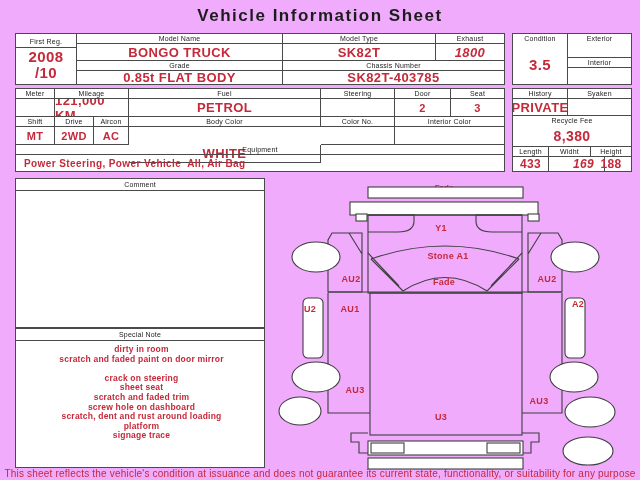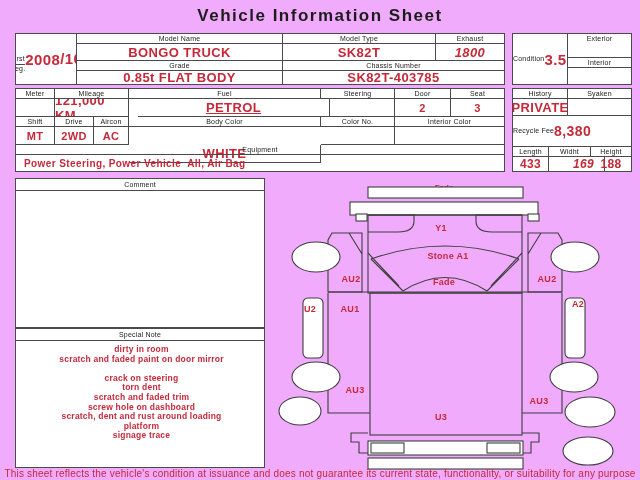--- a/index.html
+++ b/index.html
@@ -11,21 +11,21 @@
   .br{border-right:1px solid #4a4a4a;}
   .bb{border-bottom:1px solid #4a4a4a;}
   .hdr{font-size:7px;color:#222;letter-spacing:.2px;}
   .val{color:#c5293a;font-weight:bold;letter-spacing:.4px;}
   .v15{font-size:15px;}
   .v13{font-size:13px;}
   .v12{font-size:12px;}
   .v11{font-size:11px;}
   .v14{font-size:14px;}
   .v9{font-size:13px;}
-  .col{flex-direction:row;}
+  .col{flex-direction:column;}
   #title{position:absolute;left:0;top:6px;width:640px;text-align:center;
          font-size:17px;font-weight:bold;letter-spacing:1.5px;color:#1c1c1c;}
   #footer{position:absolute;left:0;top:468px;width:640px;text-align:center;
           font-size:10px;font-weight:normal;color:#c5293a;letter-spacing:.2px;}
   .note-line{font-size:8.5px;font-weight:bold;color:#c5293a;line-height:9.6px;min-height:9.6px;letter-spacing:.2px;text-align:center;}
   .hdrband{position:absolute;box-sizing:border-box;left:0;top:0;right:0;height:12px;
            display:flex;align-items:center;justify-content:center;border-bottom:1px solid #4a4a4a;}
   .dlabel{font:bold 9px "Liberation Sans",sans-serif;fill:#c5293a;text-anchor:middle;letter-spacing:.3px;}
   .dlabel-sm{font:bold 8px "Liberation Sans",sans-serif;fill:#c5293a;text-anchor:middle;}
   svg .ln{stroke:#3f3f3f;stroke-width:1.1;fill:none;}
@@ -71,21 +71,21 @@
   <div class="box" style="left:15px;top:88px;width:490px;height:84px;">
     <div class="cell hdr br bb" style="left:0;top:0;width:39px;height:10px;">Meter</div>
     <div class="cell hdr br bb" style="left:39px;top:0;width:74px;height:10px;">Mileage</div>
     <div class="cell hdr br bb" style="left:113px;top:0;width:192px;height:10px;">Fuel</div>
     <div class="cell hdr br bb" style="left:305px;top:0;width:74px;height:10px;">Steering</div>
     <div class="cell hdr br bb" style="left:379px;top:0;width:56px;height:10px;">Door</div>
     <div class="cell hdr bb" style="left:435px;top:0;width:53px;height:10px;">Seat</div>
 
     <div class="cell val v9 br bb" style="left:0;top:10px;width:39px;height:18px;"></div>
     <div class="cell val v9 br bb" style="left:39px;top:10px;width:74px;height:18px;">121,000 KM</div>
-    <div class="cell val v13 br bb" style="left:122px;top:10px;width:192px;height:18px;text-decoration:underline;">PETROL</div>
+    <div class="cell val v13 br bb" style="left:113px;top:10px;width:192px;height:18px;">PETROL</div>
     <div class="cell val v11 br bb" style="left:305px;top:10px;width:74px;height:18px;"></div>
     <div class="cell val v11 br bb" style="left:379px;top:10px;width:56px;height:18px;">2</div>
     <div class="cell val v11 bb" style="left:435px;top:10px;width:53px;height:18px;">3</div>
 
     <div class="cell hdr br bb" style="left:0;top:28px;width:39px;height:10px;">Shift</div>
     <div class="cell hdr br bb" style="left:39px;top:28px;width:39px;height:10px;">Drive</div>
     <div class="cell hdr br bb" style="left:78px;top:28px;width:35px;height:10px;">Aircon</div>
     <div class="cell hdr br bb" style="left:113px;top:28px;width:192px;height:10px;">Body Color</div>
     <div class="cell hdr br bb" style="left:305px;top:28px;width:74px;height:10px;">Color No.</div>
     <div class="cell hdr bb" style="left:379px;top:28px;width:109px;height:10px;">Interior Color</div>
@@ -127,21 +127,21 @@
 
   <div class="box" style="left:15px;top:328px;width:250px;height:140px;">
     <div class="hdrband">
         <span class="hdr">Special Note</span>
       </div>
     <div class="abs" style="left:7px;top:16px;right:4px;bottom:2px;">
       <div class="note-line">dirty in room</div>
       <div class="note-line">scratch and faded paint on door mirror</div>
       <div class="note-line"></div>
       <div class="note-line">crack on steering</div>
-      <div class="note-line">torn dent</div>
+      <div class="note-line">sheet seat</div>
       <div class="note-line">scratch and faded trim</div>
       <div class="note-line">screw hole on dashboard</div>
       <div class="note-line">scratch, dent and rust around loading</div>
       <div class="note-line">platform</div>
       <div class="note-line">signage trace</div>
     </div>
   </div>
 
   <svg class="abs" style="left:275px;top:178px;" width="365" height="292" viewBox="275 178 365 292">
 

